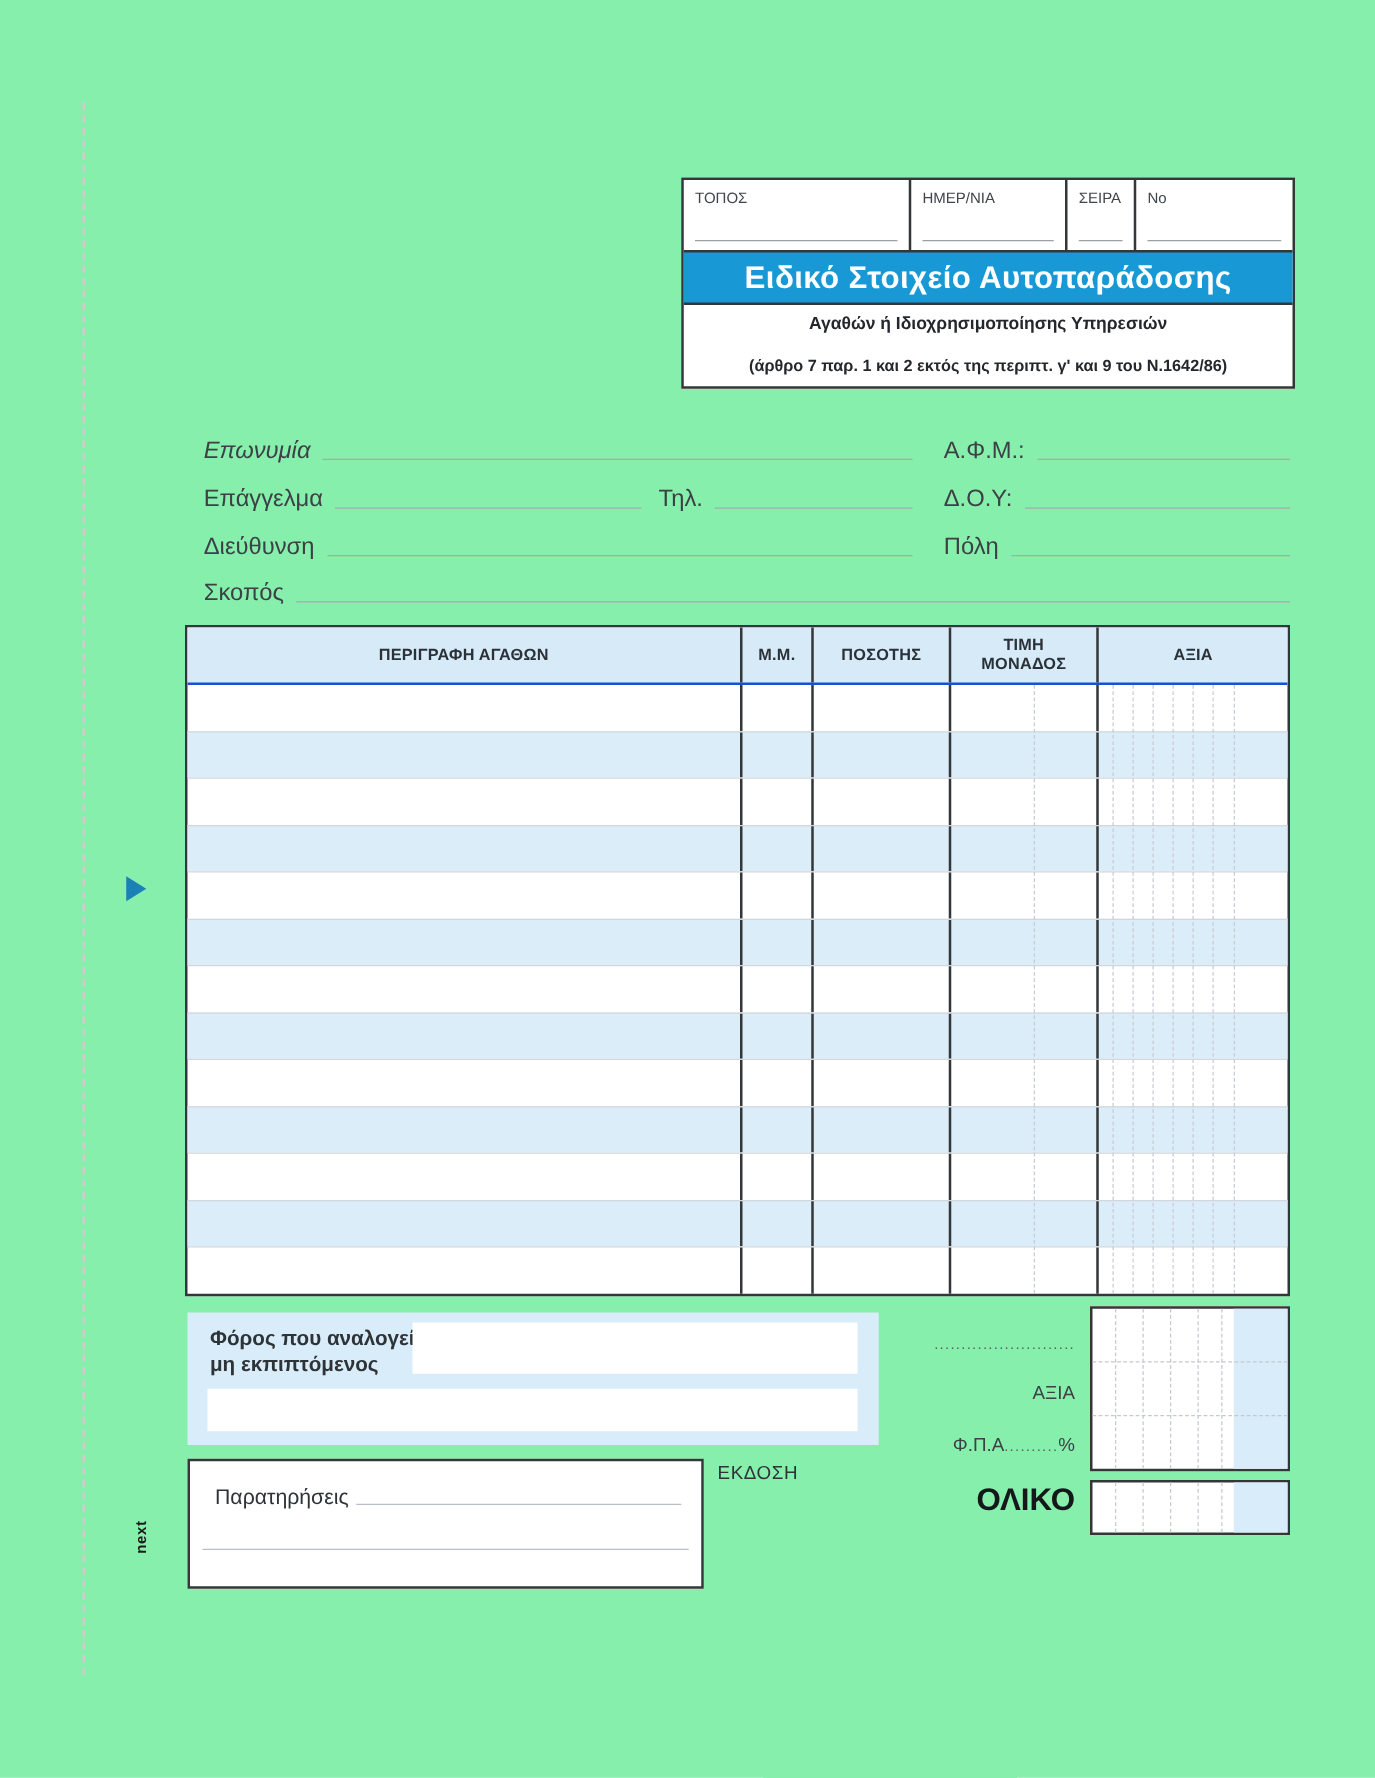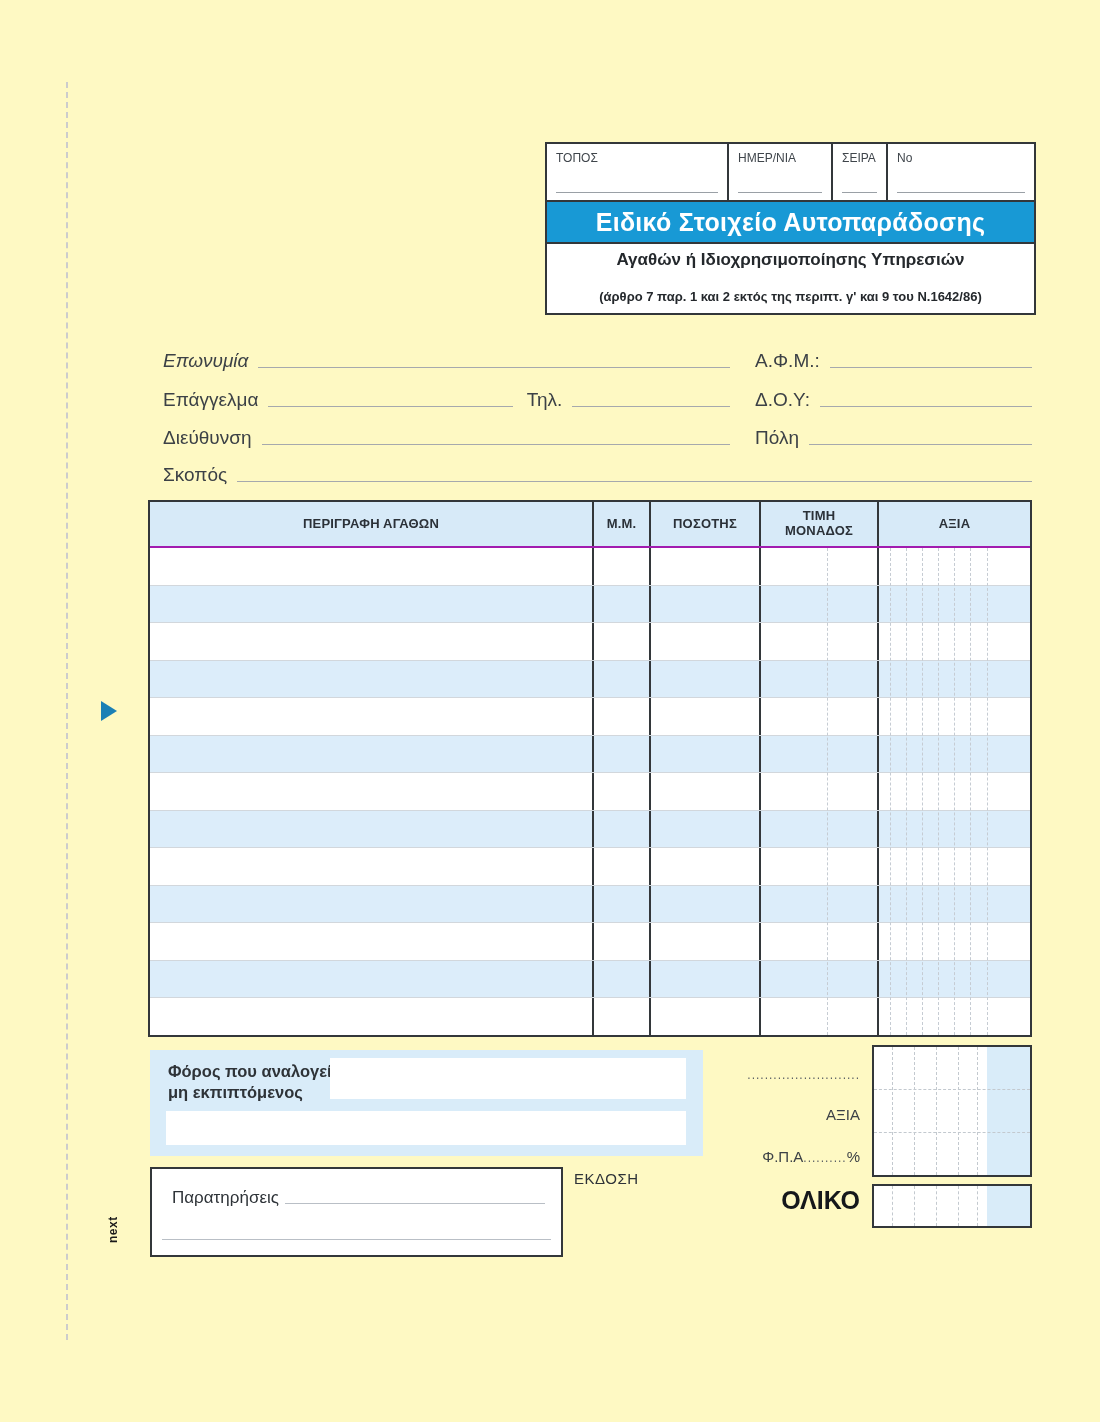--- a/index.html
+++ b/index.html
@@ -1,52 +1,52 @@
 <!DOCTYPE html>
 <html><head>
 <meta charset="utf-8">
 <style>
   html,body{margin:0;padding:0;}
   body{font-family:"Liberation Sans",sans-serif;background:#ffffff;}
-  .page{position:relative;width:1100px;height:1422px;background:#fef9c3;overflow:hidden;}
+  .page{position:relative;width:1100px;height:1422px;background:#86efac;overflow:hidden;}
 
   
   .cut-line{position:absolute;left:66px;top:82px;height:1258px;width:0;border-left:2px dashed #cccccc;}
   .pointer{position:absolute;left:101px;top:701px;width:0;height:0;
     border-top:10px solid transparent;border-bottom:10px solid transparent;border-left:16px solid #1b80b5;}
   .next-label{position:absolute;left:106px;top:1243px;transform:rotate(-90deg);transform-origin:0 0;
     font-size:12px;font-weight:bold;color:#1a1a1a;letter-spacing:.5px;}
 
   
   .header-box{position:absolute;left:545px;top:142px;width:487px;border:2px solid #33373a;background:#fff;}
   .hb-row{display:flex;height:56px;}
   .hcell{position:relative;box-sizing:border-box;}
   .hcell+.hcell{border-left:2px solid #33373a;}
   .hcell .hlabel{font-size:12px;color:#3f454b;padding:7px 0 0 9px;display:block;}
   .hcell .u{position:absolute;left:9px;right:9px;bottom:7px;border-bottom:1px solid #9aa0a6;}
-  .hc1{width:180px}.hc2{width:104px}.hc3{width:55px}.hc4{flex:1}
+  .hc1{width:180px}.hc2{width:125px}.hc3{width:55px}.hc4{flex:1}
   .hb-title{height:40px;line-height:40px;background:#1899d5;border-top:2px solid #33373a;border-bottom:2px solid #33373a;
     color:#fff;font-weight:bold;font-size:25px;text-align:center;letter-spacing:.3px;}
   .hb-sub{text-align:center;padding:6px 2px 9px;}
-  .sub1{font-size:17px;font-weight:bold;color:#24282c;}
+  .sub1{font-size:14px;font-weight:bold;color:#24282c;}
   .sub2{font-size:13px;font-weight:bold;color:#24282c;margin-top:19px;}
 
   
   .fleft,.fright,.ffull{position:absolute;display:flex;align-items:flex-end;height:26px;}
   .fleft{left:163px;width:567px;}
   .fright{left:755px;width:277px;}
   .ffull{left:163px;width:869px;}
   .plabel{font-size:19px;color:#3c4146;line-height:1;padding-right:10px;white-space:nowrap;}
   .plabel.mid{padding-left:14px;}
   .pline{border-bottom:1.5px solid #a6a9ad;margin-bottom:2px;height:0;flex:1;}
   .pline.w2{flex:1.55;}
 
   
   .items-table{position:absolute;left:148px;top:500px;width:884px;border:2px solid #33373a;background:#fff;box-sizing:border-box;}
-  .thead{display:flex;height:44px;background:#d7eaf8;border-bottom:2px solid #a21caf;}
+  .thead{display:flex;height:44px;background:#d7eaf8;border-bottom:2px solid #1d4ed8;}
   .thcell{display:flex;align-items:center;justify-content:center;text-align:center;
     font-size:13px;font-weight:bold;color:#2b3publicité138;color:#2b3138;letter-spacing:.2px;box-sizing:border-box;line-height:1.15;}
   .c1{width:442px}.c2{width:57px}.c3{width:110px}.c4{width:118px}.c5{flex:1}
   .c2,.c3,.c4,.c5{border-left:2px solid #33373a;}
   .tbody{position:relative;height:487px;display:flex;flex-direction:column;}
   .trow{flex:1;display:flex;}
   .trow + .trow{border-top:1px solid #d2d7dc;}
   .trow.alt{background:#dcedfa;}
   .tcell{box-sizing:border-box;}
   .overlay{position:absolute;left:0;top:0;right:0;bottom:0;z-index:2;pointer-events:none;}
@@ -67,21 +67,21 @@
 
   
   .sum-box,.total-box{position:absolute;left:872px;width:160px;border:2px solid #33373a;background:#fff;box-sizing:border-box;}
   .sum-box{top:1045px;height:132px;}
   .total-box{top:1184px;height:44px;}
   .sb-blue{position:absolute;top:0;bottom:0;left:113px;right:0;background:#d9ecf9;}
   .sb-h{position:absolute;left:0;right:0;border-top:1px dashed #c3c9cf;}
   .sb-v{position:absolute;top:0;bottom:0;width:0;border-left:1px dashed #c3c9cf;}
 
   
-  .remarks-box{position:absolute;left:150px;top:1167px;width:413px;height:90px;border:2px solid #33373a;background:#fff;box-sizing:border-box;}
+  .remarks-box{position:absolute;left:150px;top:1167px;width:413px;height:104px;border:2px solid #33373a;background:#fff;box-sizing:border-box;}
   .remarks-inner{position:absolute;left:20px;top:20px;right:16px;display:flex;align-items:flex-end;}
   .remarks-label{font-size:17px;color:#2e3338;line-height:1;padding-right:6px;white-space:nowrap;}
   .r-line{flex:1;border-bottom:1px solid #b9bfc6;margin-bottom:2px;}
   .r-line2{position:absolute;left:10px;right:10px;top:70px;border-bottom:1px solid #b9bfc6;}
   .ekdosi{position:absolute;left:574px;top:1170px;font-size:15px;color:#2e3338;letter-spacing:.5px;}
 </style>
 </head>
 <body>
 
 <div class="page">

